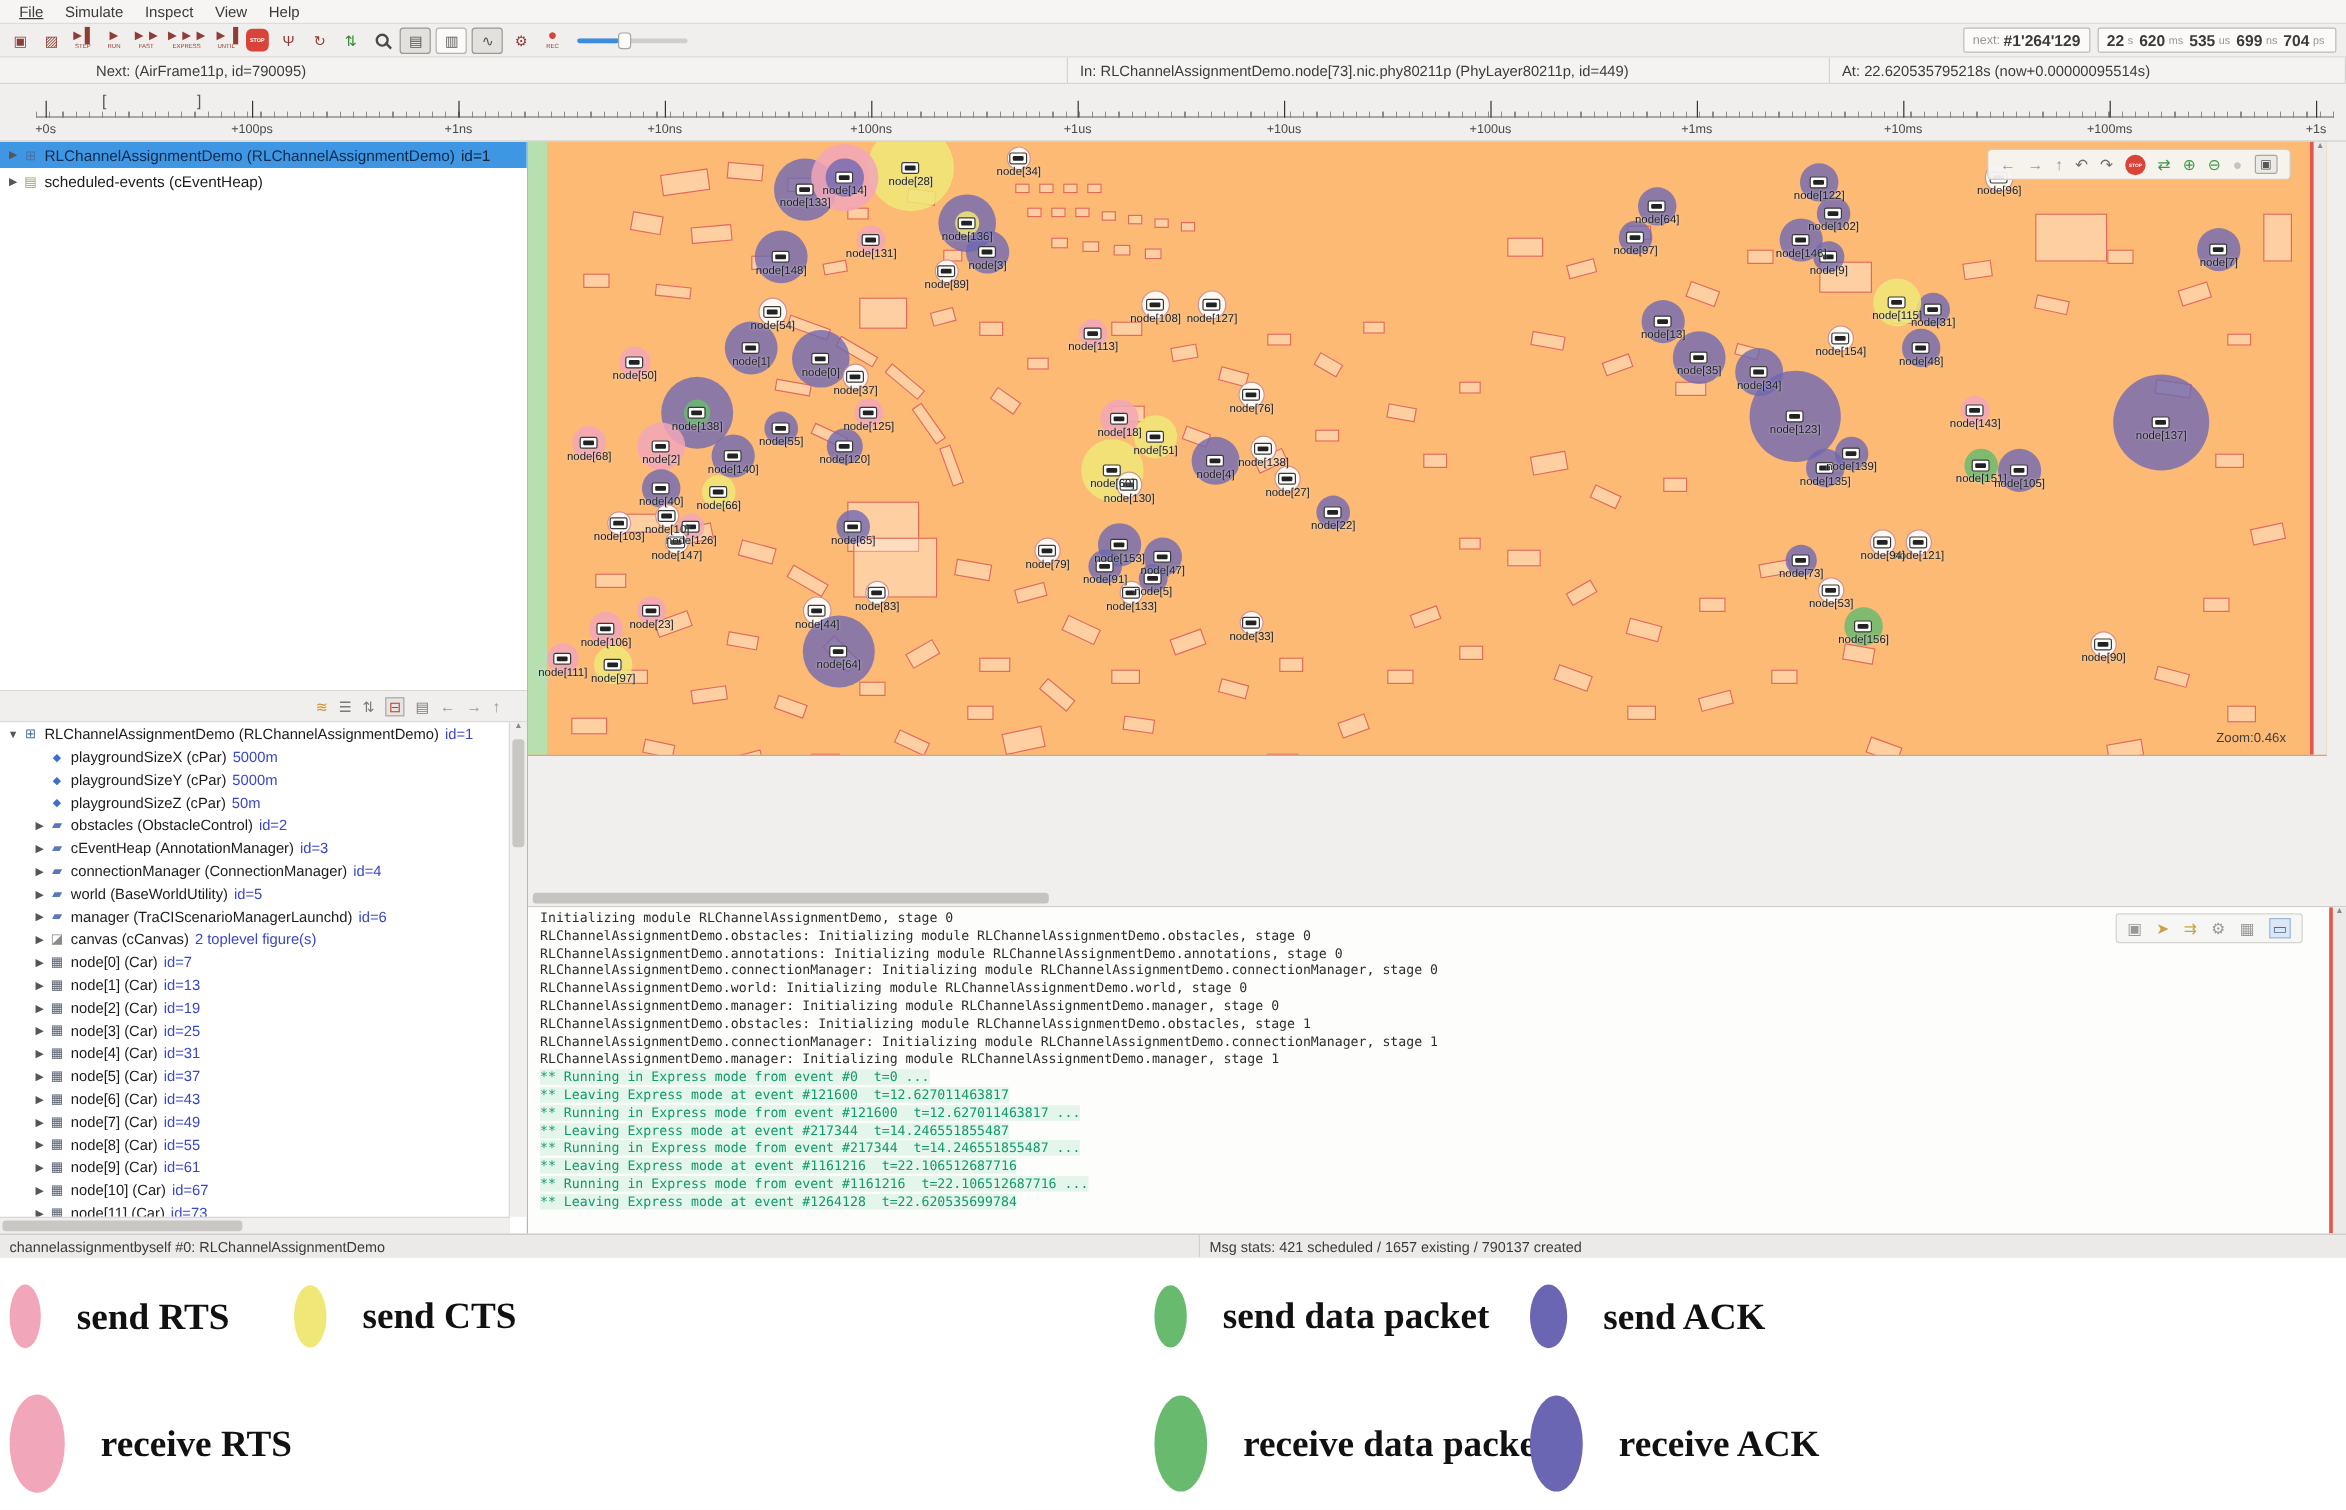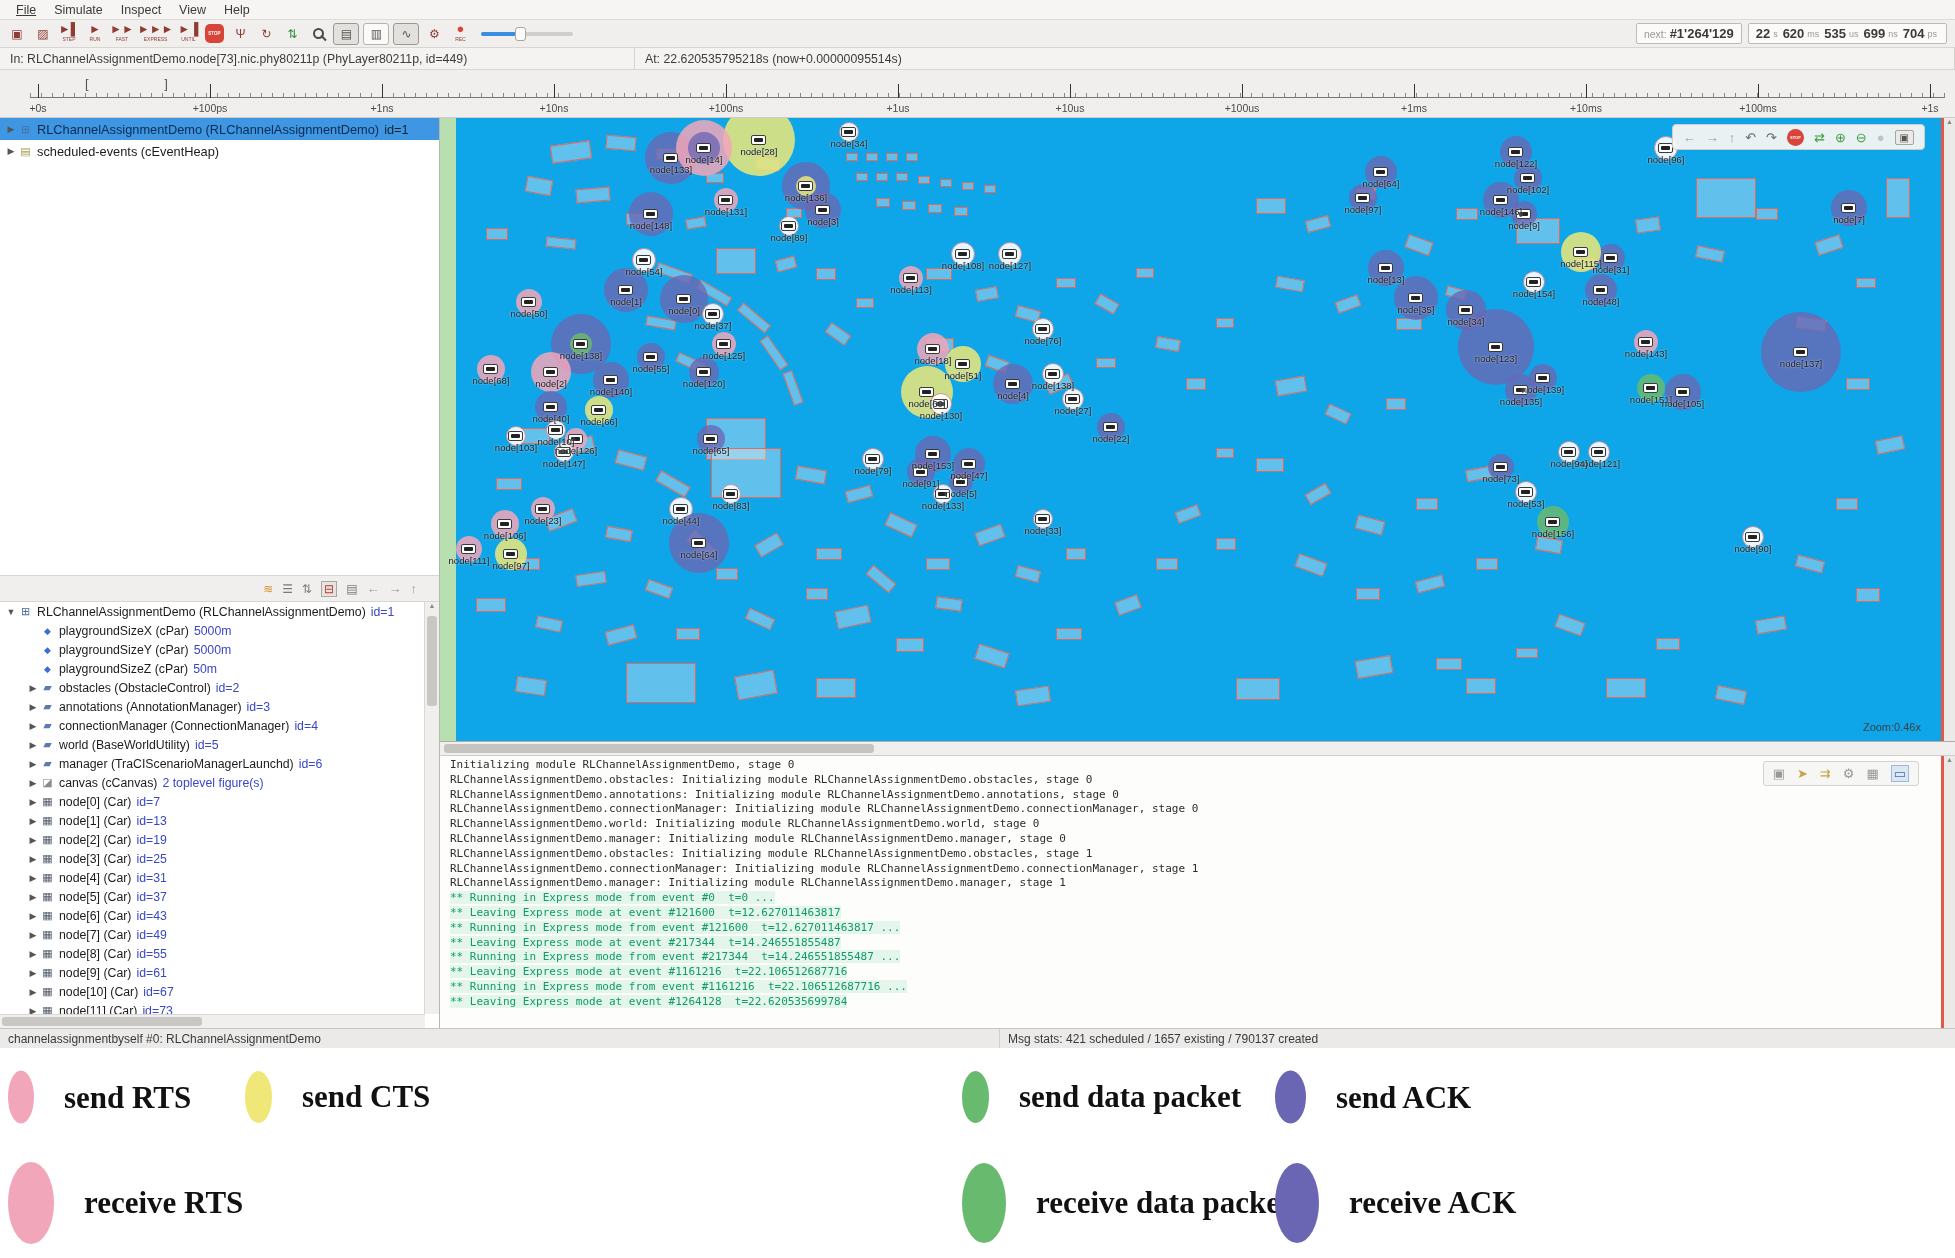--- a/index.html
+++ b/index.html
@@ -71,21 +71,21 @@
   .it-btn.arrow { color:#9a9895; font-size:13px; }
 
   .insp-tree { position:absolute; left:0; top:484px; width:425px; height:412px; overflow:hidden; background:#fff; }
   .insp-tree .trow { height:19px; font-size:12.3px; }
   .vscroll { position:absolute; top:484px; right:0; width:15px; height:412px; background:#f0efee; border-left:1px solid #dad8d5; font-size:7px; color:#8a8886; text-align:center; }
   .vscroll .thumb { position:absolute; left:2px; right:2px; top:14px; height:90px; background:#c9c7c3; border-radius:3px; }
   .hscroll-left { position:absolute; left:0; bottom:0; width:425px; height:14px; background:#f0efee; border-top:1px solid #dad8d5; }
   .hscroll-left .thumb { position:absolute; left:2px; top:2px; width:200px; height:9px; background:#c9c7c3; border-radius:3px; }
 
   
-  .canvas-wrap { position:absolute; left:0; top:0; right:0; height:624px; background:#0ea5e9; overflow:hidden; border-bottom:1px solid #b0aeab; }
+  .canvas-wrap { position:absolute; left:0; top:0; right:16px; height:512px; background:#fdba74; overflow:hidden; border-bottom:1px solid #b0aeab; }
   .green-strip { position:absolute; left:0; top:0; width:16px; height:100%; background:#b7dfb0; }
   .map { position:absolute; left:16px; top:0; width:1462px; height:624px; }
   .bld { position:absolute; border:1px solid #e4695a; background:rgba(255,246,244,0.35); }
   .ncirc { position:absolute; border-radius:50%; }
   .ncar { position:absolute; width:15px; height:10px; background:#fff; border:1px solid #3a3a3a; border-radius:2px; z-index:5; }
   .ncar i { display:block; width:9px; height:4px; background:#222; margin:2px auto 0; border-radius:1px; }
   .nlab { position:absolute; font-size:9.5px; color:#1a1a1a; z-index:6; white-space:nowrap; transform:translateX(-50%); text-shadow:0 0 2px #dde0e6; }
   .canvas-toolbar { position:absolute; top:6px; right:30px; height:26px; background:rgba(245,244,242,0.95); border:1px solid #cfcdca; border-radius:4px; display:flex; align-items:center; gap:10px; padding:0 10px; z-index:20; }
   .ct-btn { font-size:13px; color:#9a9895; }
   .ct-btn.dark { color:#6e6c69; } .ct-btn.green { color:#3d9a43; } .ct-btn.gray { color:#c5c3c0; }
@@ -208,20 +208,21 @@
           <span class="unit">us</span>
           <span class="val">699</span>
           <span class="unit">ns</span>
           <span class="val">704</span>
           <span class="unit">ps</span>
         </div>
     </div>
   </div>
 
   <div class="nextbar">
+    <div class="nb-cell nb-next">Next:  (AirFrame11p, id=790095)</div>
     <div class="nb-cell nb-in">In: RLChannelAssignmentDemo.node[73].nic.phy80211p (PhyLayer80211p, id=449)</div>
     <div class="nb-cell nb-at">At: 22.620535795218s (now+0.00000095514s)</div>
   </div>
 
   <div class="timeline">
     <div class="tl-bracket">[ ]</div>
     <div class="tl-axis"></div>
     <div id="timeline-labels">
         <div class="tl-tick" style="left: 38px;"></div>
         <div class="tl-lab" style="left: 38px;">+0s</div>
@@ -303,21 +304,21 @@
           </div>
           <div class="trow" style="padding-left: 26px;">
             <span class="tarrow">▶</span>
             <span class="ticon module">▰</span>
             <span class="tlabel">obstacles (ObstacleControl)</span>
             <span class="tvalue">id=2</span>
           </div>
           <div class="trow" style="padding-left: 26px;">
             <span class="tarrow">▶</span>
             <span class="ticon module">▰</span>
-            <span class="tlabel">annotations (AnnotationManager)</span>
+            <span class="tlabel">cEventHeap (AnnotationManager)</span>
             <span class="tvalue">id=3</span>
           </div>
           <div class="trow" style="padding-left: 26px;">
             <span class="tarrow">▶</span>
             <span class="ticon module">▰</span>
             <span class="tlabel">connectionManager (ConnectionManager)</span>
             <span class="tvalue">id=4</span>
           </div>
           <div class="trow" style="padding-left: 26px;">
             <span class="tarrow">▶</span>

